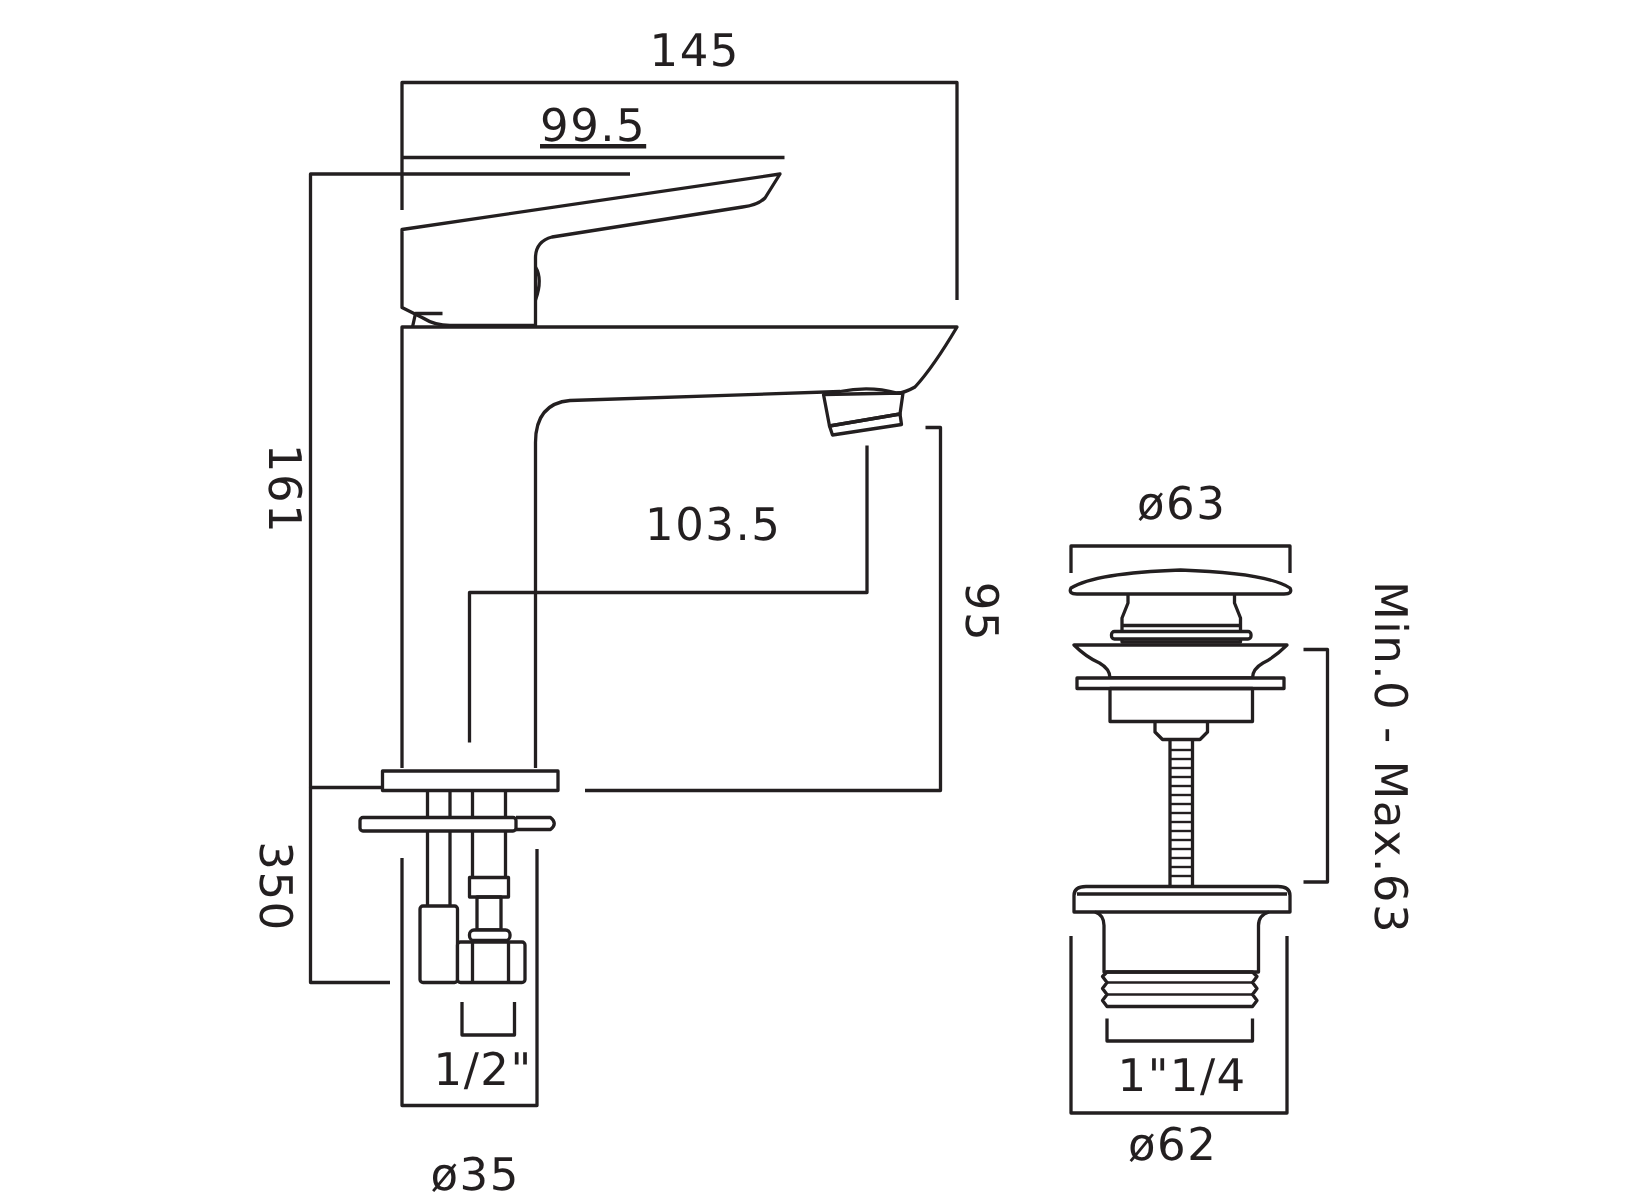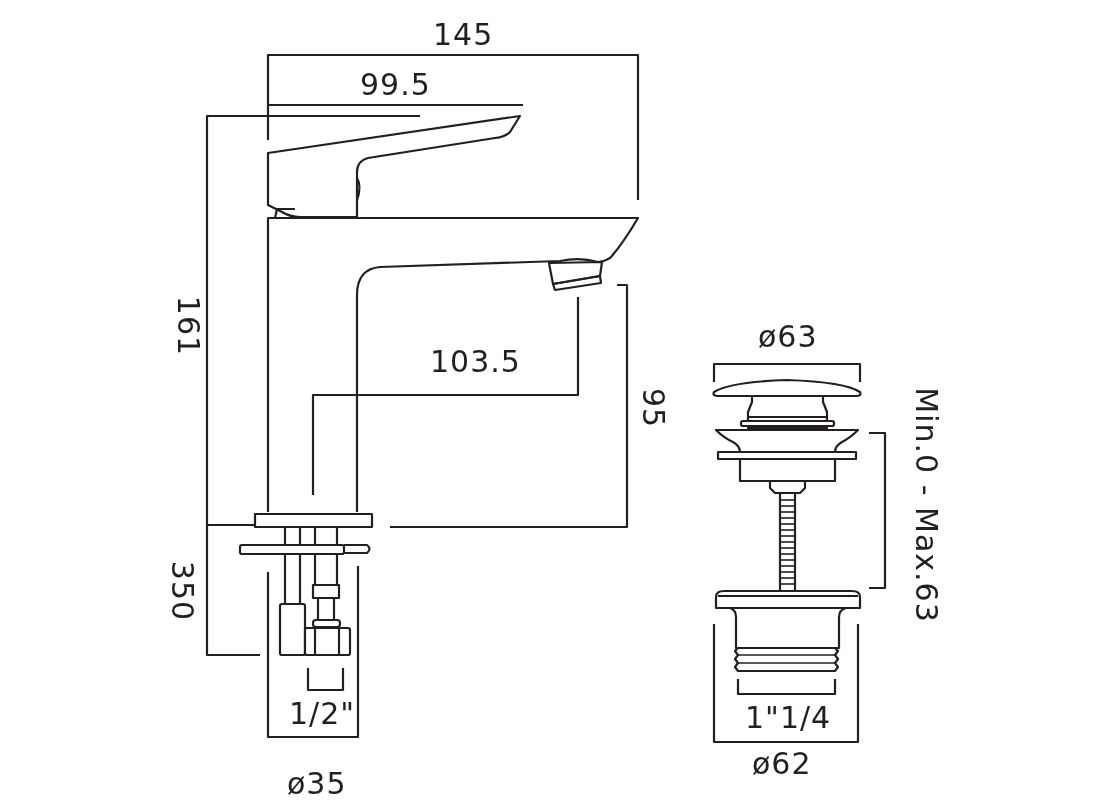--- a/index.html
+++ b/index.html
@@ -120,23 +120,23 @@
     <line class="thin" x1="738" y1="655" x2="835" y2="655"></line>
     <line class="thin" x1="738" y1="663" x2="835" y2="663"></line>
 
     <polyline class="ln" points="738,679 738,694 835,694 835,679"></polyline>
 
     <polyline class="ln" points="714,624 714,742 858,742 858,624"></polyline>
   </g>
 </svg>
 
 <span class="dim-text" style="left:433px; top:20px;">145</span>
-<span class="dim-text" style="left:360px; top:70px;">99.5</span>
+<span class="dim-text" style="left:360px; top:70px;text-decoration:underline;">99.5</span>
 <span class="dim-text rot90" style="left:158px; top:311px;">161</span>
-<span class="dim-text" style="left:430px; top:347px;">103.5</span>
+<span class="dim-text" style="left:430px; top:336px;">103.5</span>
 <span class="dim-text rot90" style="left:633px; top:393px;">95</span>
 <span class="dim-text rot90" style="left:152px; top:576px;">350</span>
 <span class="dim-text" style="left:289px; top:699px;">1/2"</span>
 <span class="dim-text" style="left:287px; top:769px;">ø35</span>
 
 <span class="dim-text" style="left:758px; top:322px;text-align:center;">ø63</span>
 <span class="dim-text rot90" style="left:808px; top:490px;">Min.0 - Max.63</span>
 <span class="dim-text" style="left:745px; top:703px;">1"1/4</span>
 <span class="dim-text" style="left:752px; top:749px;">ø62</span>
 

